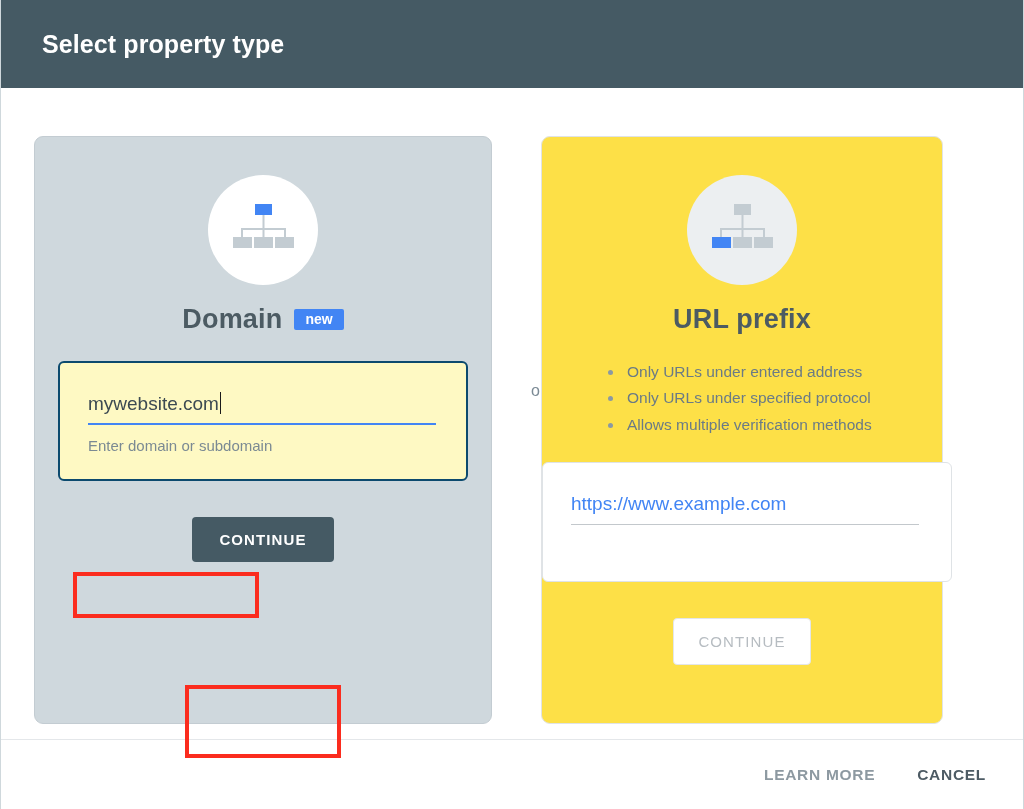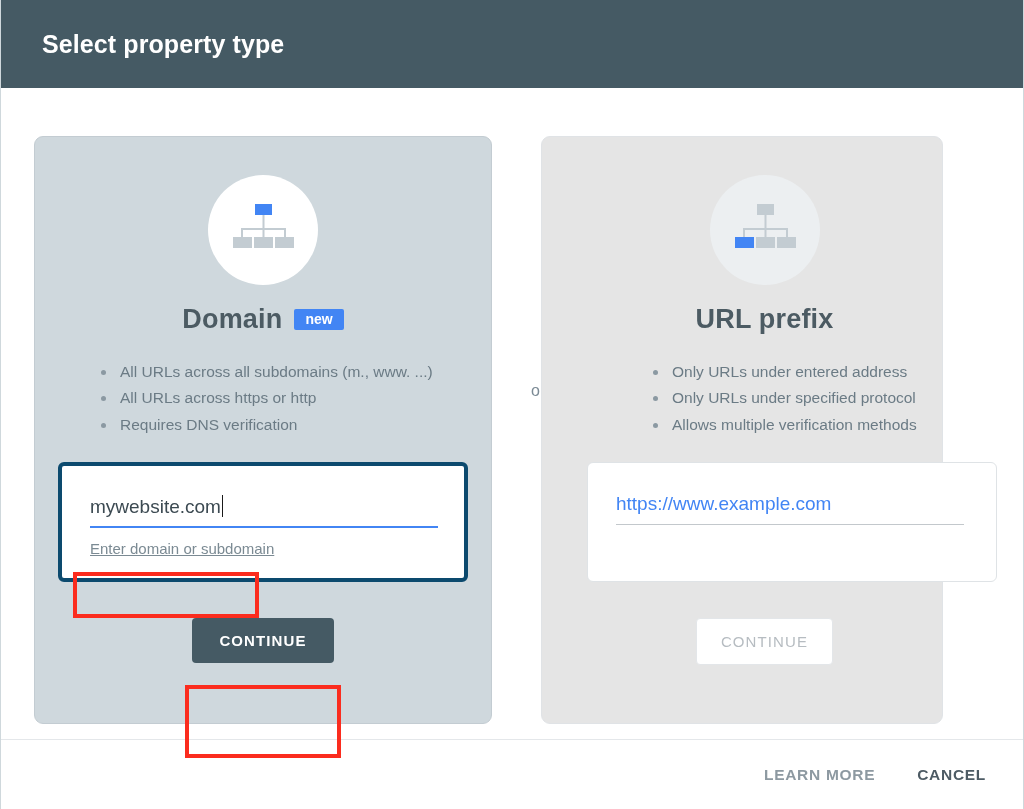--- a/index.html
+++ b/index.html
@@ -64,23 +64,22 @@
     width: 458px;
     height: 588px;
     margin-left: 33px;
     background: #cfd8dd;
     border: 1px solid #c3ccd2;
   }
   #urlprefix-card {
     width: 402px;
     height: 588px;
     margin-left: 49px;
-    background: #e5e5e5;
+    background: #fde047;
     border: 1px solid #e0e3e6;
-    padding-left: 45px;
   }
 
   .or-sep {
     position: absolute;
     left: 530px;
     top: 294px;
     font-size: 16px;
     color: #7b8a95;
   }
 
@@ -151,22 +150,22 @@
   
   .input-panel {
     box-sizing: border-box;
     border-radius: 6px;
     margin: 24px auto 0 auto;
     width: 410px;
     height: 120px;
     padding: 28px 28px 0 28px;
   }
   #domain-input-panel {
-    background: #ffffff;
-    border: 4px solid #0c4a6e;
+    background: #fef9c3;
+    border: 2px solid #0c4a6e;
   }
   #urlprefix-input-panel {
     background: #ffffff;
     border: 1px solid #dfe3e6;
   }
 
   .field {
     position: relative;
     height: 34px;
   }
@@ -193,21 +192,21 @@
     height: 22px;
     background: #1a1a1a;
     vertical-align: -4px;
     margin-left: 1px;
   }
 
   .field-hint {
     font-size: 15px;
     margin-top: 12px;
   }
-  #domain-hint { color: #7b8a93; text-decoration: underline; }
+  #domain-hint { color: #7b8a93; }
   #urlprefix-hint { color: #b0b6bb; }
 
   
   .continue-wrap {
     display: flex;
     justify-content: center;
     margin-top: 36px;
   }
   #domain-continue {
     background: #455a64;
@@ -294,25 +293,20 @@
             <rect x="46" y="33" width="19" height="11" fill="#c3ccd2"></rect>
           </svg>
         </span>
       </div>
 
       <div class="card-title-row">
         <span class="card-title">Domain</span>
         <span id="new-badge">new</span>
       </div>
 
-      <ul class="bullets">
-        <li>All URLs across all subdomains (m., www. ...)</li>
-        <li>All URLs across https or http</li>
-        <li>Requires DNS verification</li>
-      </ul>
 
       <div class="input-panel" id="domain-input-panel">
         <div class="field">
           <span class="field-text" id="domain-value">mywebsite.com</span><span class="caret"></span>
           <div class="field-underline" id="domain-underline"></div>
         </div>
         <div class="field-hint" id="domain-hint">Enter domain or subdomain</div>
       </div>
 
       <div class="continue-wrap">

